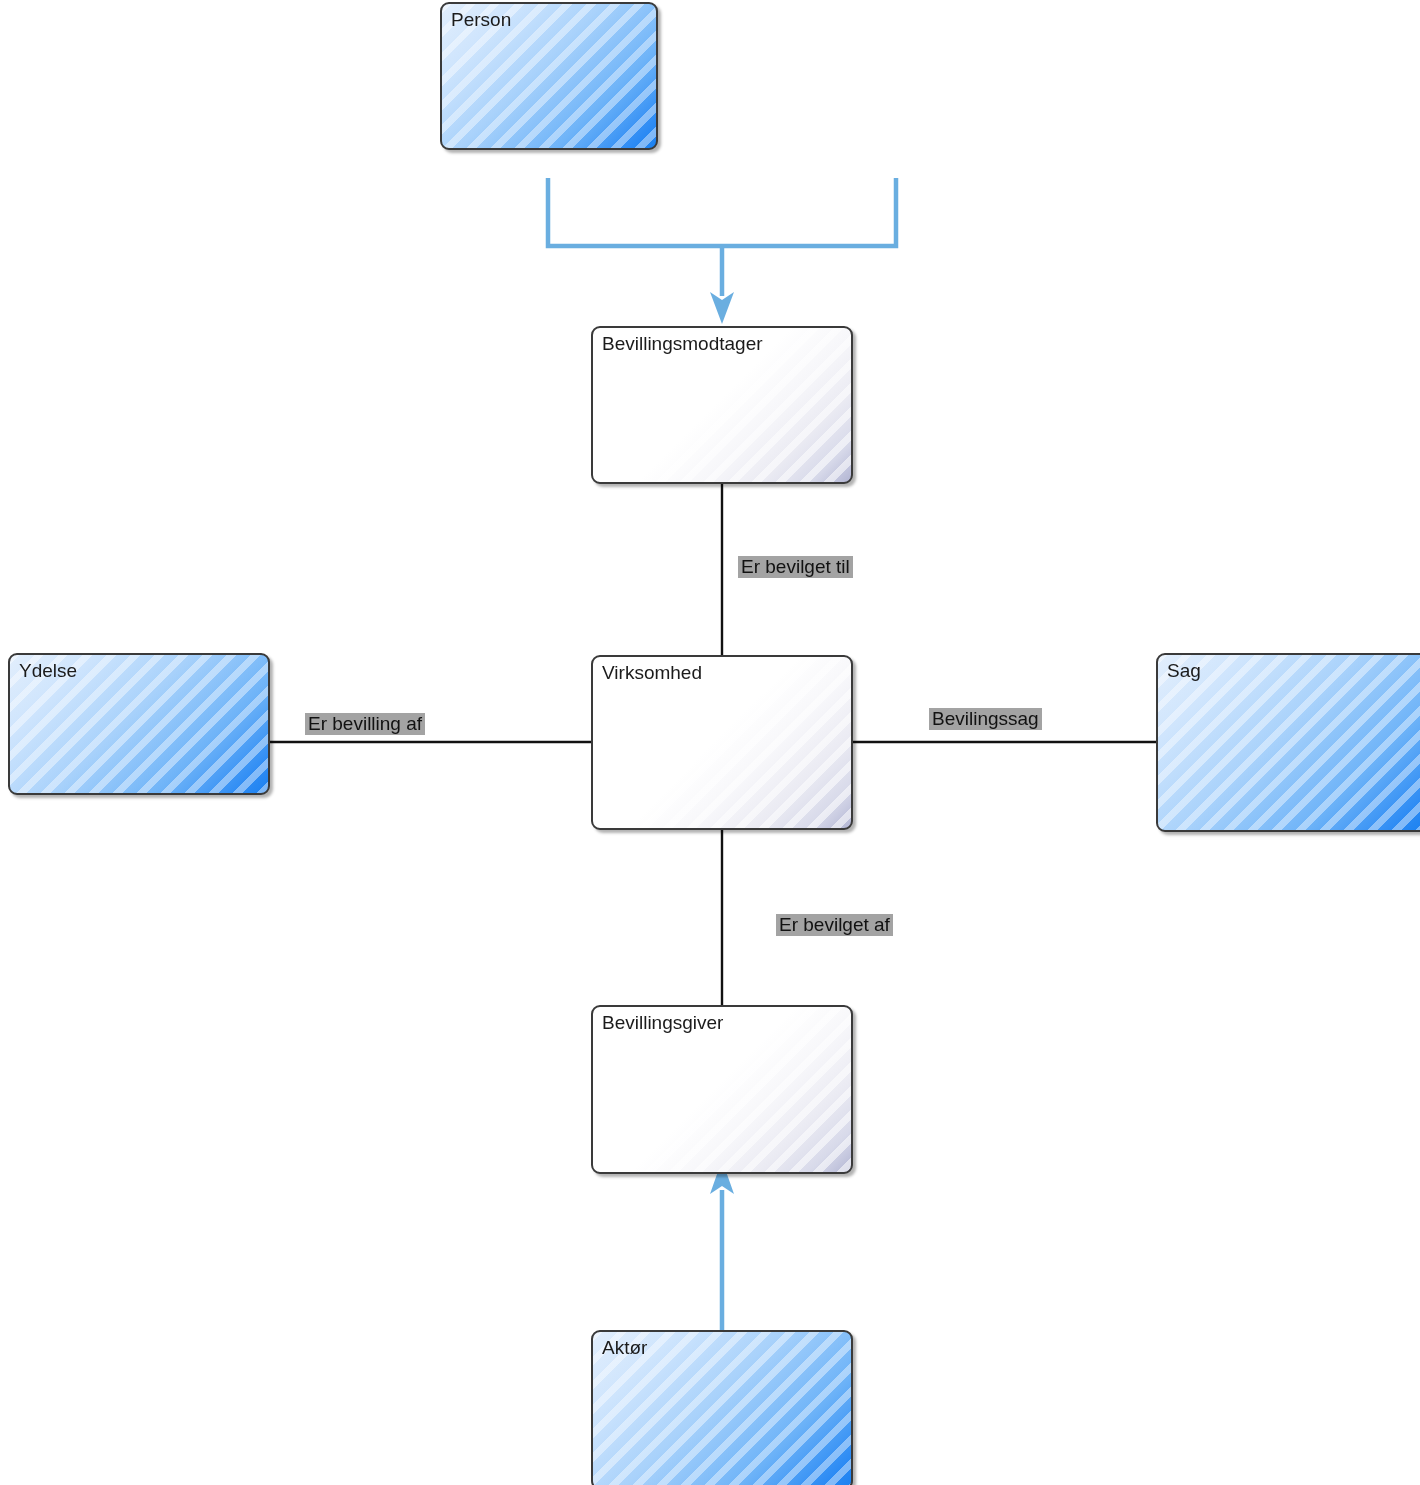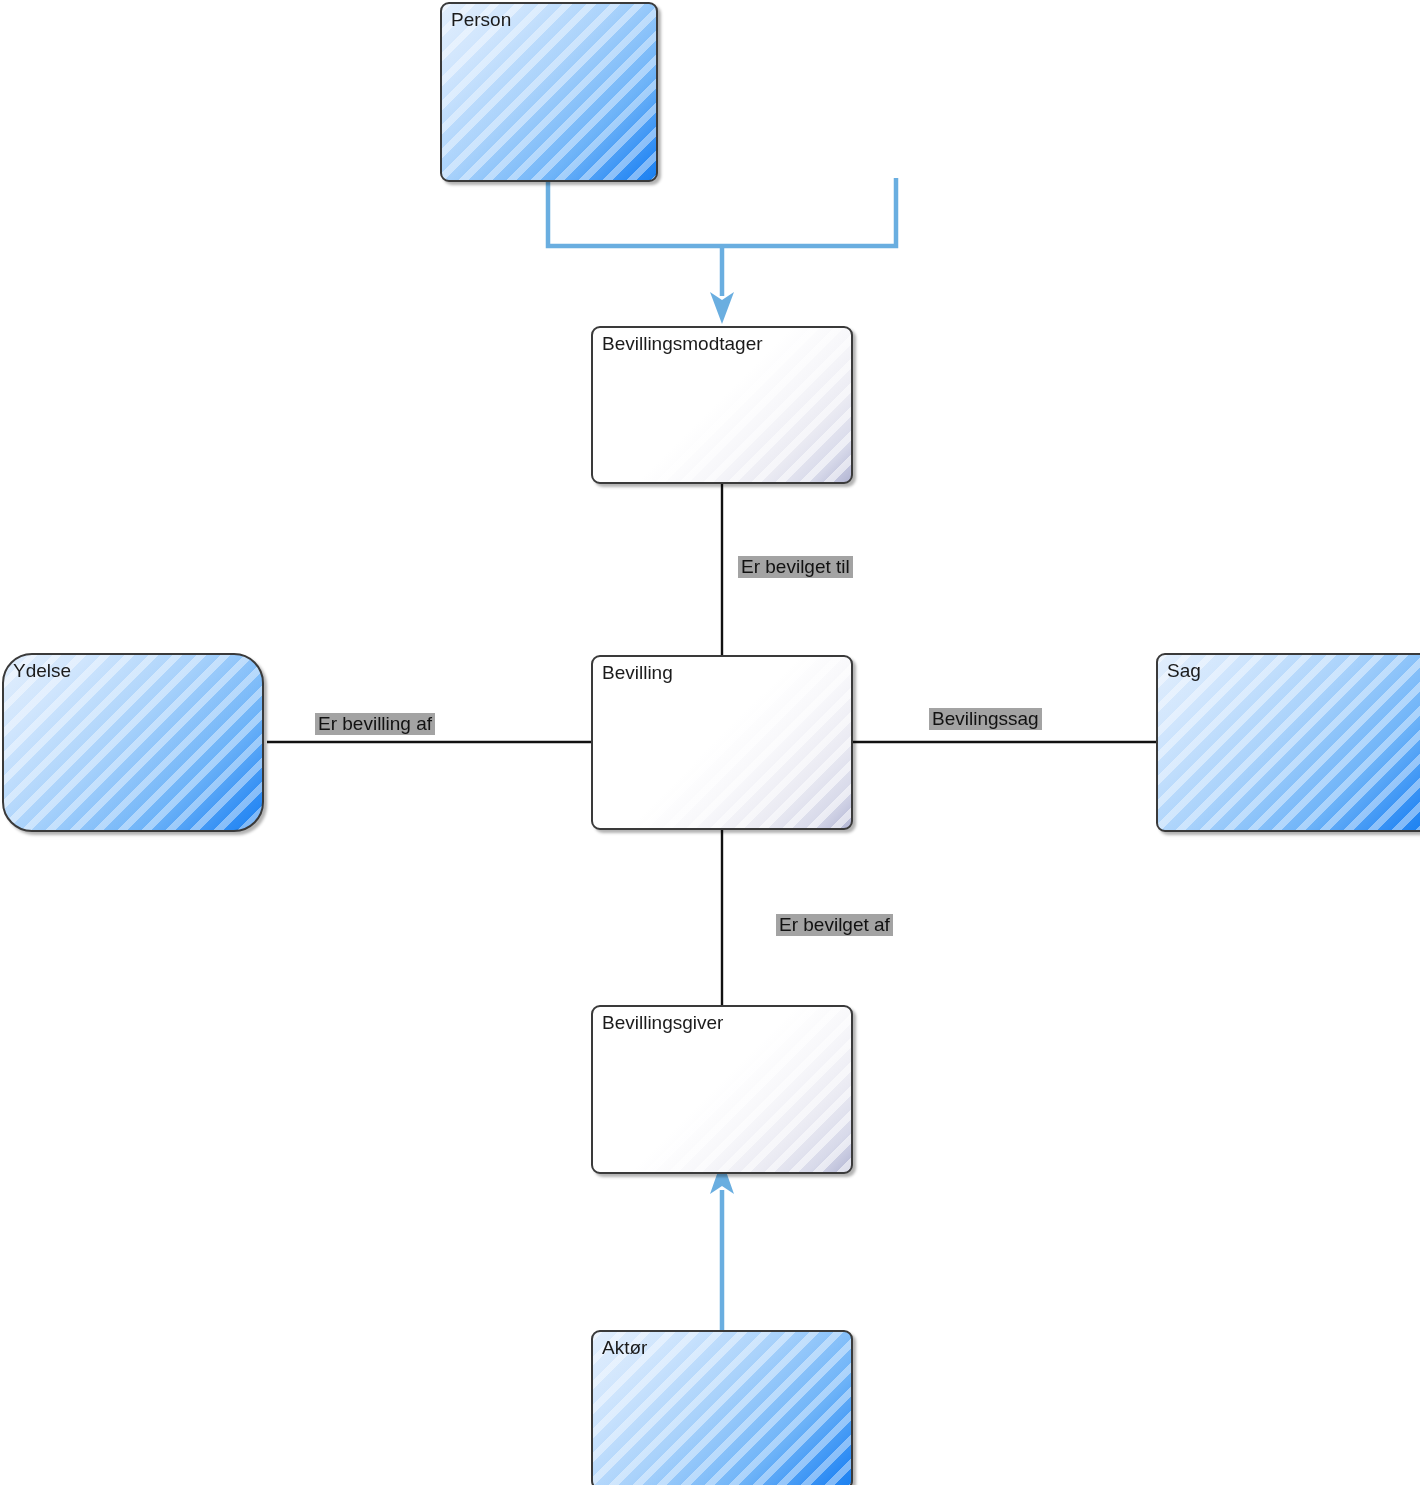--- a/index.html
+++ b/index.html
@@ -134,50 +134,50 @@
     <g>
       <path d="M 722,830 L 722,1005" fill="none" stroke="#111111" stroke-width="2.4"></path>
     </g>
 
     <g>
       <path d="M 722,1330 L 722,1190" fill="none" stroke="#6aaee0" stroke-width="4.5"></path>
       <path d="M 722,1160 L 734,1194 L 722,1186 L 710,1194 Z" fill="#6aaee0"></path>
     </g>
   </svg>
 
-  <div class="node blue" style="left:440px; top:2px; width:218px; height:180px;">
+  <div class="node blue" style="left:440px; top:2px; width:218px; height:148px;">
     <span class="node-label">Person</span>
   </div>
 
 
   <div class="node white" style="left:591px; top:326px; width:262px; height:158px;">
     <span class="node-label">Bevillingsmodtager</span>
   </div>
 
-  <div class="node blue" style="left:2px; top:653px; width:262px; height:179px;border-radius:30px;">
+  <div class="node blue" style="left:8px; top:653px; width:262px; height:142px;">
     <span class="node-label">Ydelse</span>
   </div>
 
   <div class="node white" style="left:591px; top:655px; width:262px; height:175px;">
-    <span class="node-label">Bevilling</span>
+    <span class="node-label">Virksomhed</span>
   </div>
 
   <div class="node blue" style="left:1156px; top:653px; width:272px; height:179px;">
     <span class="node-label">Sag</span>
   </div>
 
   <div class="node white" style="left:591px; top:1005px; width:262px; height:169px;">
     <span class="node-label">Bevillingsgiver</span>
   </div>
 
   <div class="node blue" style="left:591px; top:1330px; width:262px; height:160px;">
     <span class="node-label">Aktør</span>
   </div>
 
   <span class="edge-label" style="left:738px; top:556px;">Er bevilget til</span>
 
-  <span class="edge-label" style="left:315px; top:713px;">Er bevilling af</span>
+  <span class="edge-label" style="left:305px; top:713px;">Er bevilling af</span>
 
   <span class="edge-label" style="left:929px; top:708px;">Bevilingssag</span>
 
   <span class="edge-label" style="left:739px; top:914px;margin-left:37px;">Er bevilget af</span>
 
 </div>
 
 </body></html>

